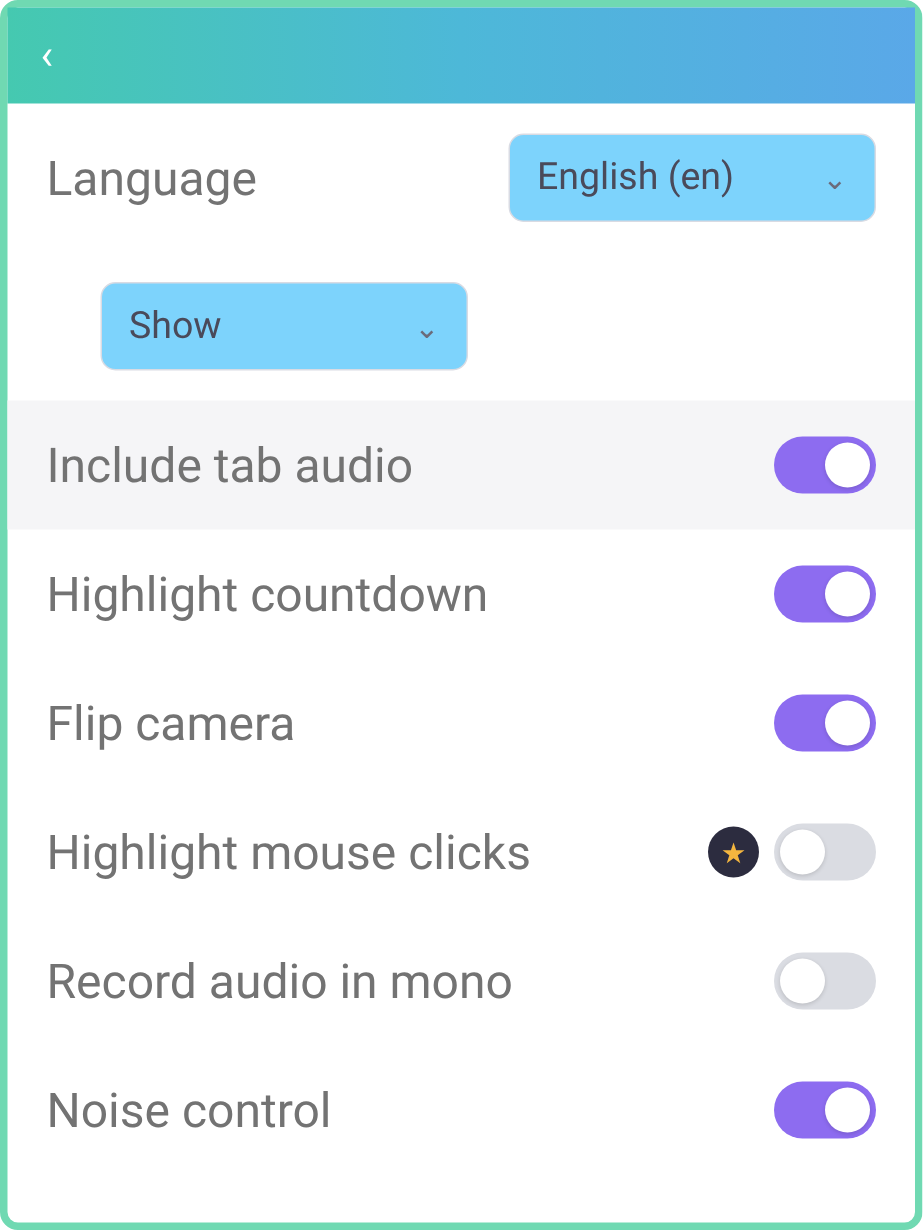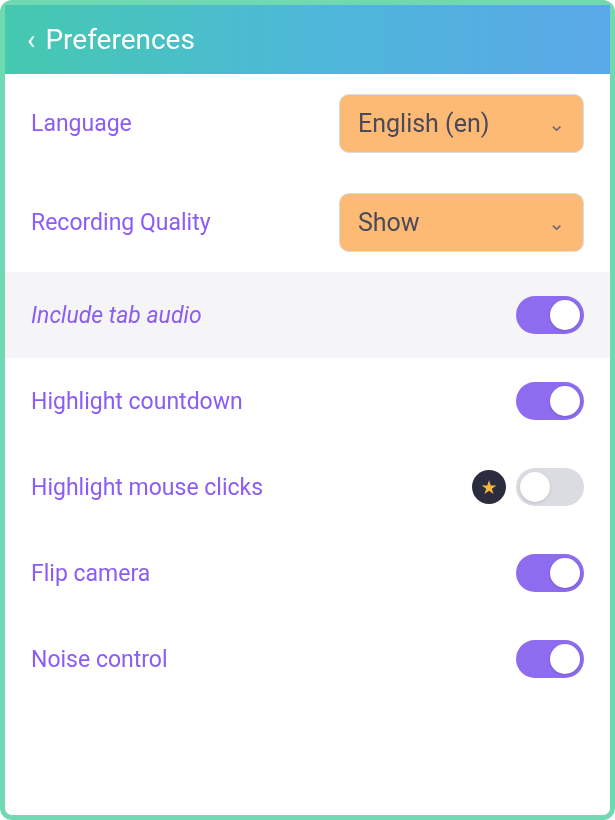--- a/index.html
+++ b/index.html
@@ -41,37 +41,36 @@
   }
   .row {
     display: flex;
     align-items: center;
     justify-content: space-between;
     padding: 20px 26px;
     min-height: 86px;
   }
   .row-highlight {
     background: #f5f5f7;
-    font-style: italic;
   }
   .row-label {
-    font-size: 23px;
-    color: #8b5cf6;
+    font-size: 32px;
+    color: #737373;
   }
   .select {
     border: 1px solid #d9dbe3;
     border-radius: 10px;
     padding: 14px 18px;
     min-width: 245px;
     display: flex;
     align-items: center;
     justify-content: space-between;
     color: #4a4a5a;
     font-size: 25px;
-    background: #fdba74;
+    background: #7dd3fc;
     cursor: pointer;
     margin-left: 36px;
   }
   .select .chev {
     color: #6b6b7a;
     font-size: 20px;
     margin-left: 14px;
   }
   .right-group {
     display: flex;
@@ -118,35 +117,33 @@
     left: 4px;
   }
 </style>
 </head>
 <body>
 
 <div class="frame">
 
   <div class="header">
     <span class="back-chevron">‹</span>
-    <span>Preferences</span>
   </div>
 
   <div class="list">
 
     <div class="row">
       <span class="row-label">Language</span>
       <div class="select">
         <span>English (en)</span>
         <span class="chev">⌄</span>
       </div>
     </div>
 
     <div class="row">
-      <span class="row-label">Recording Quality</span>
       <div class="select">
         <span>Show</span>
         <span class="chev">⌄</span>
       </div>
     </div>
 
     <div class="row row-highlight">
       <span class="row-label">Include tab audio</span>
       <div class="toggle on">
           <div class="knob"></div>
@@ -154,37 +151,43 @@
     </div>
 
     <div class="row">
       <span class="row-label">Highlight countdown</span>
       <div class="toggle on">
           <div class="knob"></div>
         </div>
     </div>
 
     <div class="row">
+      <span class="row-label">Flip camera</span>
+      <div class="toggle on">
+          <div class="knob"></div>
+        </div>
+    </div>
+
+    <div class="row">
       <span class="row-label">Highlight mouse clicks</span>
       <div class="right-group">
         <div class="star-badge">★</div>
         <div class="toggle off">
             <div class="knob"></div>
           </div>
       </div>
     </div>
 
+
     <div class="row">
-      <span class="row-label">Flip camera</span>
-      <div class="toggle on">
+      <span class="row-label">Record audio in mono</span>
+      <div class="toggle off">
           <div class="knob"></div>
         </div>
     </div>
-
-
 
     <div class="row">
       <span class="row-label">Noise control</span>
       <div class="toggle on">
           <div class="knob"></div>
         </div>
     </div>
 
   </div>
 </div>

